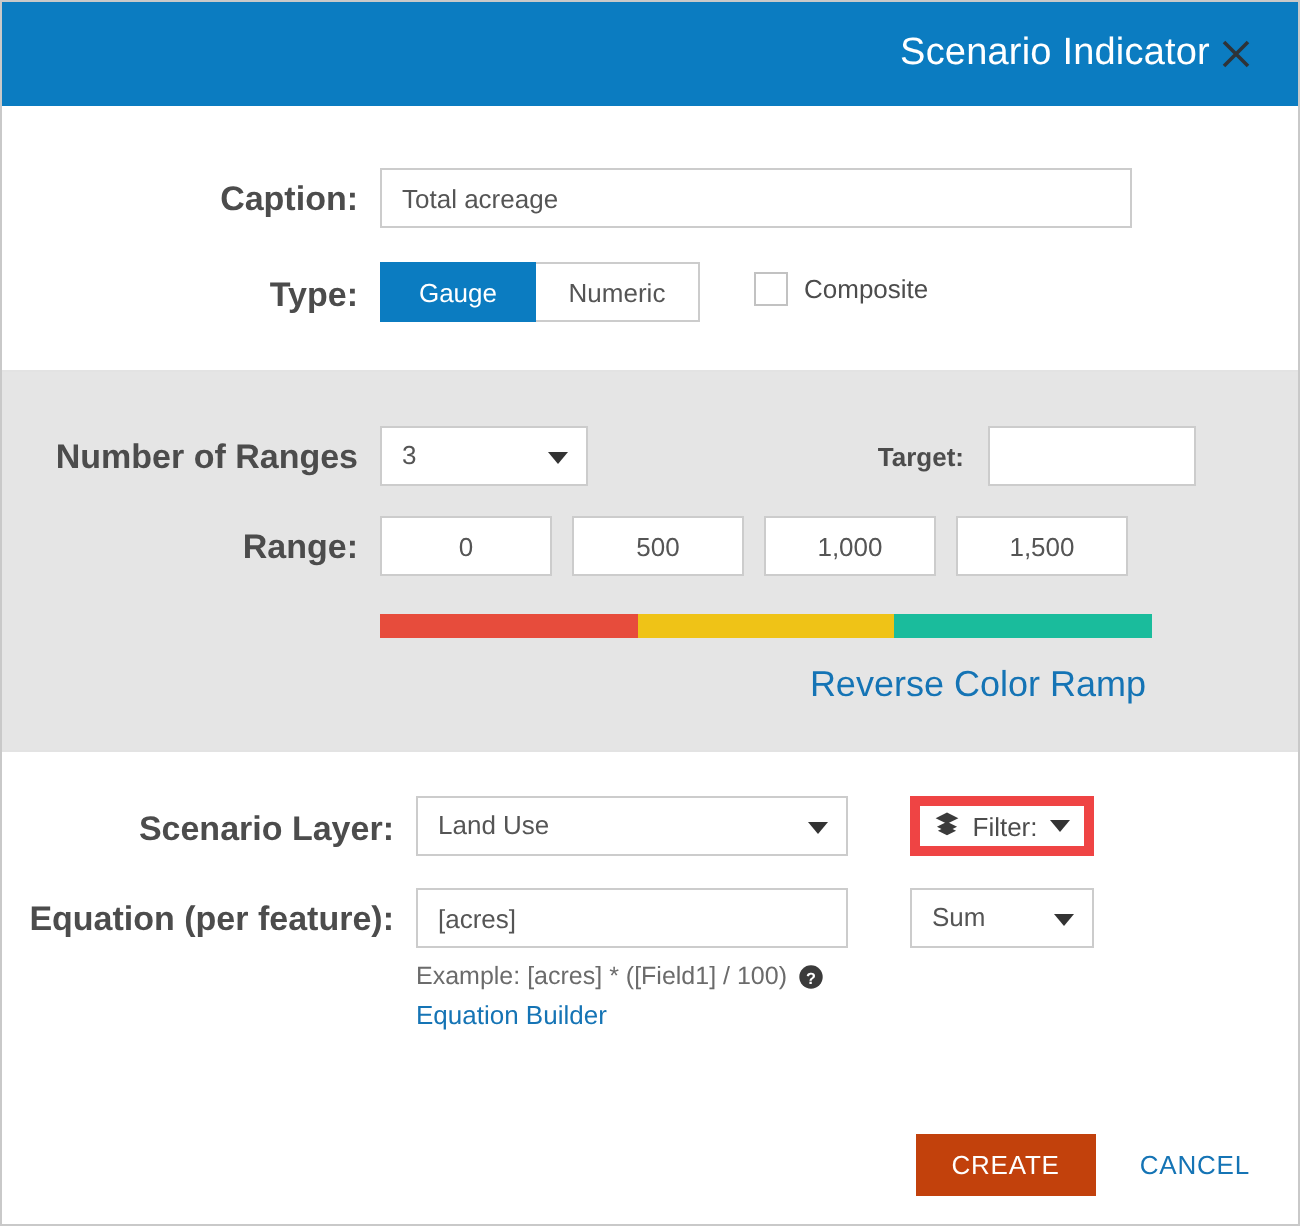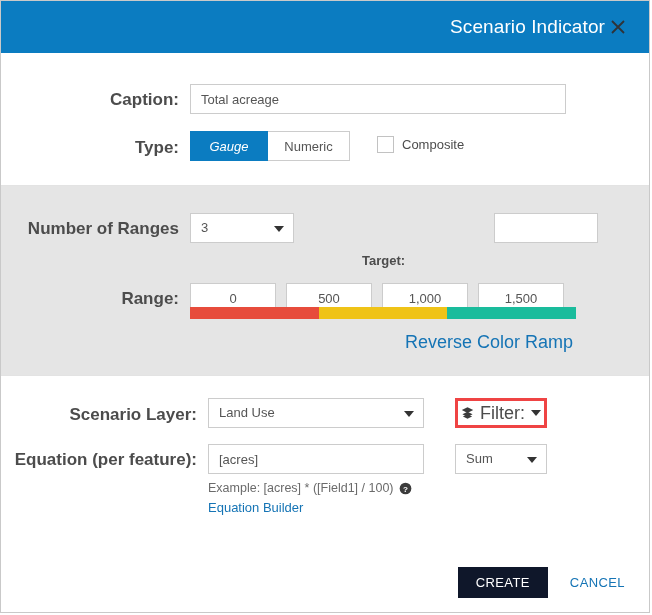--- a/index.html
+++ b/index.html
@@ -109,21 +109,20 @@
     text-align: center;
     font-size: 13px;
     cursor: pointer;
     border: 1px solid #cccccc;
   }
   .toggle.on {
     background: #0b7cc1;
     border-color: #0b7cc1;
     color: #ffffff;
     width: 78px;
-    font-style: italic;
   }
   .toggle.off {
     background: #ffffff;
     color: #555555;
     width: 82px;
     border-left: none;
   }
   .composite-wrap {
     margin-left: 27px;
     display: flex;
@@ -176,26 +175,26 @@
     margin-top: -2px;
     width: 0; height: 0;
     border-left: 5px solid transparent;
     border-right: 5px solid transparent;
     border-top: 6px solid #333333;
   }
   .nr-select { margin-left: 11px; width: 104px; }
 
   .target-lbl {
     width: 120px;
+    text-align: right;
     margin-left: 68px;
     padding-top: 8px;
     font-weight: bold;
     color: #4c4c4c;
     font-size: 13px;
-    margin-top: 32px;
   }
   .target-input {
     margin-left: 12px;
     width: 104px;
   }
 
   .range-row { margin-top: 15px; display: flex; align-items: flex-start; }
   .range-row .lbl { width: 178px; padding-top: 8px; }
   .range-fields { margin-left: 11px; display: flex; gap: 10px; }
   .range-fields .field { width: 86px; }
@@ -224,28 +223,28 @@
 
   .layer-row .lbl { width: 196px; padding-top: 9px; }
   .layer-select {
     margin-left: 11px;
     width: 216px;
   }
   .filter-btn {
     margin-left: 31px;
     width: 92px;
     height: 30px;
-    border: 3px solid #ef4444;
+    border: 5px solid #ef4444;
     background: #ffffff;
     box-sizing: border-box;
     display: flex;
     align-items: center;
     justify-content: center;
     gap: 6px;
-    font-size: 18px;
+    font-size: 13px;
     color: #4c4c4c;
     cursor: pointer;
   }
   .filter-btn .caret {
     width: 0; height: 0;
     border-left: 5px solid transparent;
     border-right: 5px solid transparent;
     border-top: 6px solid #333333;
   }
 
@@ -290,21 +289,21 @@
     right: 0;
     bottom: 0;
     height: 60px;
     display: flex;
     align-items: center;
     justify-content: flex-end;
     padding-right: 24px;
     box-sizing: border-box;
   }
   .btn-create {
-    background: #0f172a;
+    background: #c2410c;
     color: #ffffff;
     border: none;
     height: 31px;
     padding: 0 18px;
     font-family: "Liberation Sans", sans-serif;
     font-size: 13px;
     letter-spacing: 0.4px;
     cursor: pointer;
   }
   .btn-cancel {

